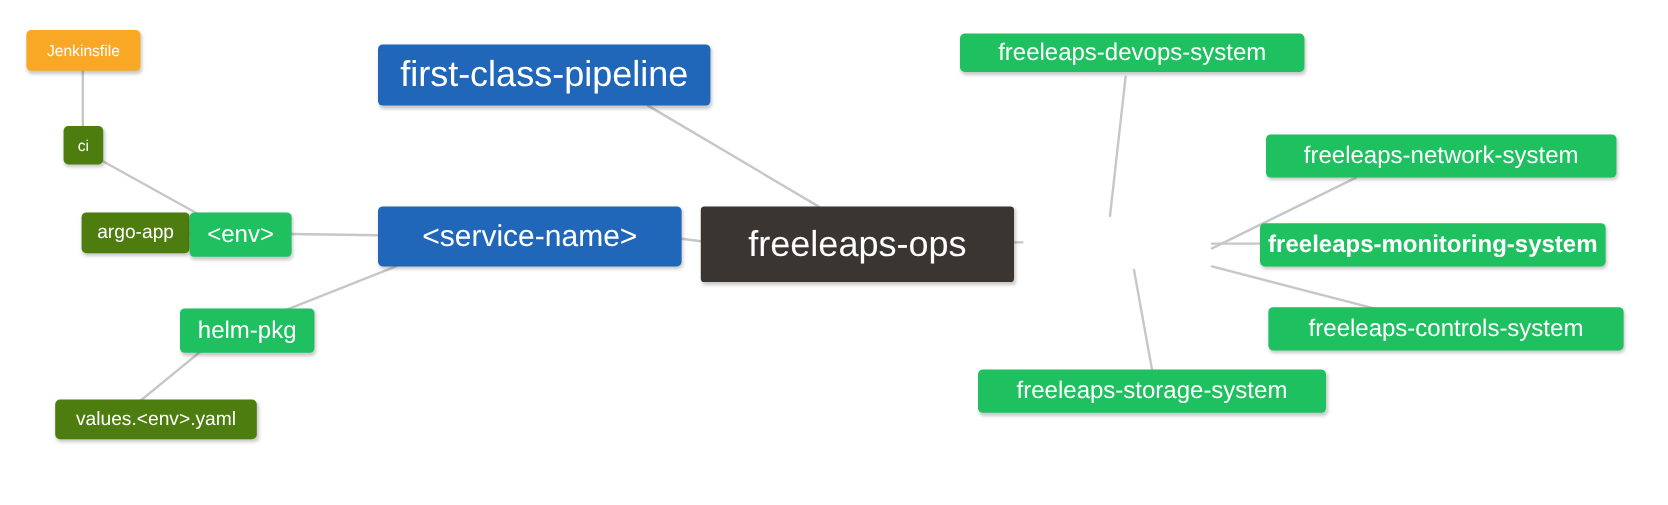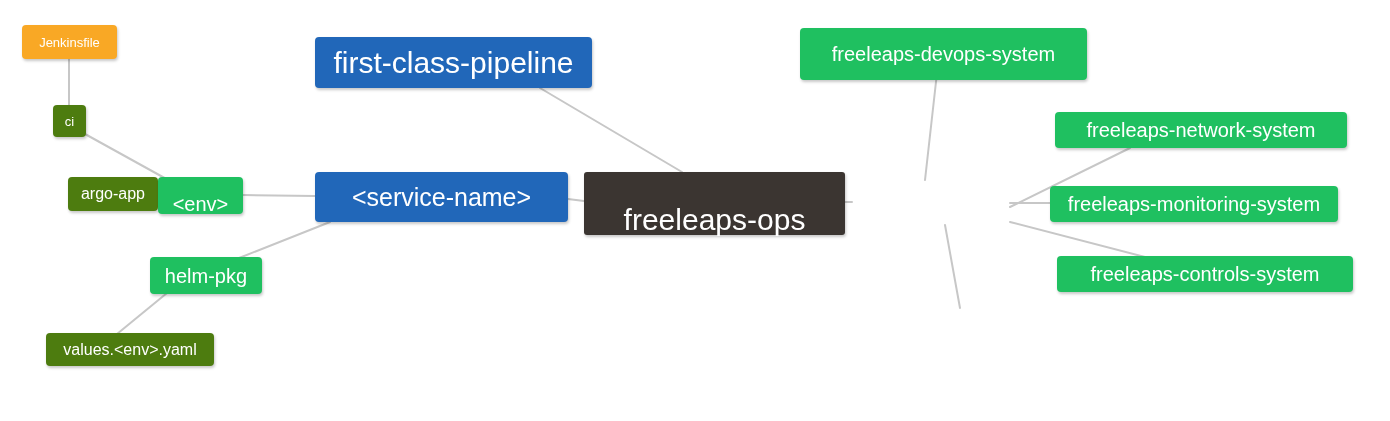--- a/index.html
+++ b/index.html
@@ -86,55 +86,58 @@
   </div>
 
   <div class="node node-red sz-xs" style="left:53px; top:105px; width:33px; height:32px;">
     <span>ci</span>
   </div>
 
   <div class="node node-red sz-sm" style="left:32px; top:177px; width:90px; height:34px;">
     <span>argo-app</span>
   </div>
 
-  <div class="node node-green sz-md" style="left:158px; top:177px; width:85px; height:37px;align-items:flex-end;">
+  <div class="node node-green sz-md" style="left:158px; top:177px; width:85px; height:37px;">
     <span>&lt;env&gt;</span>
   </div>
 
   <div class="node node-red sz-sm" style="left:10px; top:333px; width:168px; height:33px;">
     <span>values.&lt;env&gt;.yaml</span>
   </div>
 
   <div class="node node-green sz-md" style="left:150px; top:257px; width:112px; height:37px;">
     <span>helm-pkg</span>
   </div>
 
   <div class="node node-blue sz-xl" style="left:315px; top:37px; width:277px; height:51px;">
     <span>first-class-pipeline</span>
   </div>
 
   <div class="node node-blue sz-lg" style="left:315px; top:172px; width:253px; height:50px;">
     <span>&lt;service-name&gt;</span>
   </div>
 
-  <div class="node node-root" style="left:584px; top:172px; width:261px; height:63px;align-items:flex-end;">
+  <div class="node node-root" style="left:584px; top:172px; width:261px; height:63px;">
     <span>freeleaps-ops</span>
   </div>
 
 
-  <div class="node node-green sz-md" style="left:800px; top:28px; width:287px; height:52px;">
+  <div class="node node-green sz-md" style="left:800px; top:28px; width:287px; height:32px;">
     <span>freeleaps-devops-system</span>
   </div>
 
   <div class="node node-green sz-md" style="left:1055px; top:112px; width:292px; height:36px;">
     <span>freeleaps-network-system</span>
   </div>
 
-  <div class="node node-green sz-md" style="left:1050px; top:186px; width:288px; height:36px;">
+  <div class="node node-green sz-md" style="left:1050px; top:186px; width:288px; height:36px;font-weight:bold;">
     <span>freeleaps-monitoring-system</span>
   </div>
 
   <div class="node node-green sz-md" style="left:1057px; top:256px; width:296px; height:36px;align-items:center;">
     <span>freeleaps-controls-system</span>
   </div>
 
+  <div class="node node-green sz-md" style="left:815px; top:308px; width:290px; height:36px;">
+    <span>freeleaps-storage-system</span>
+  </div>
 
 </div>
 
 </body></html>

